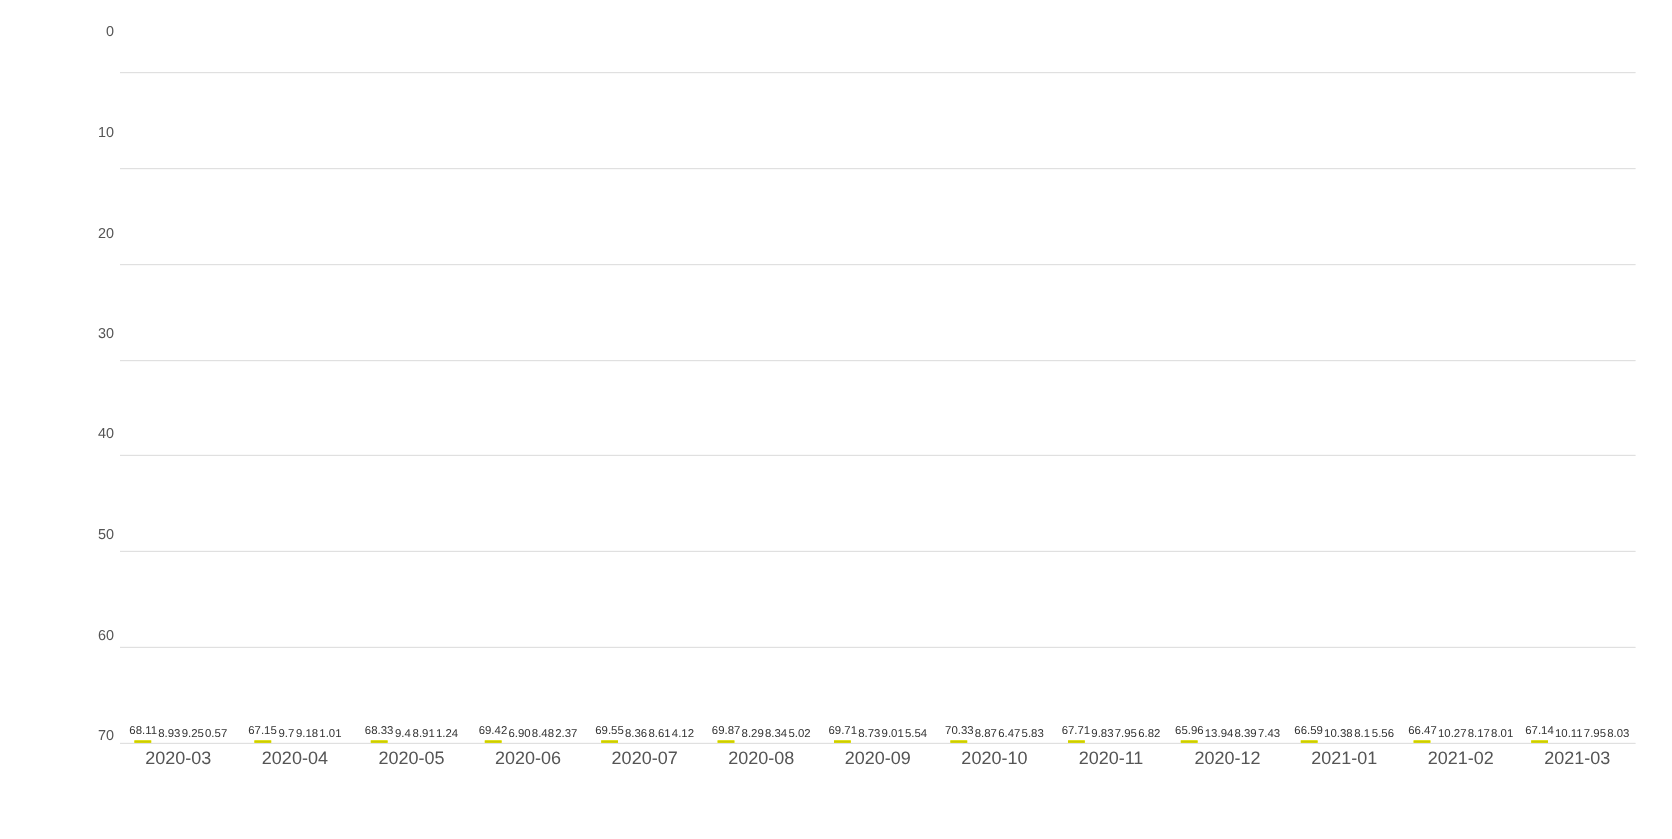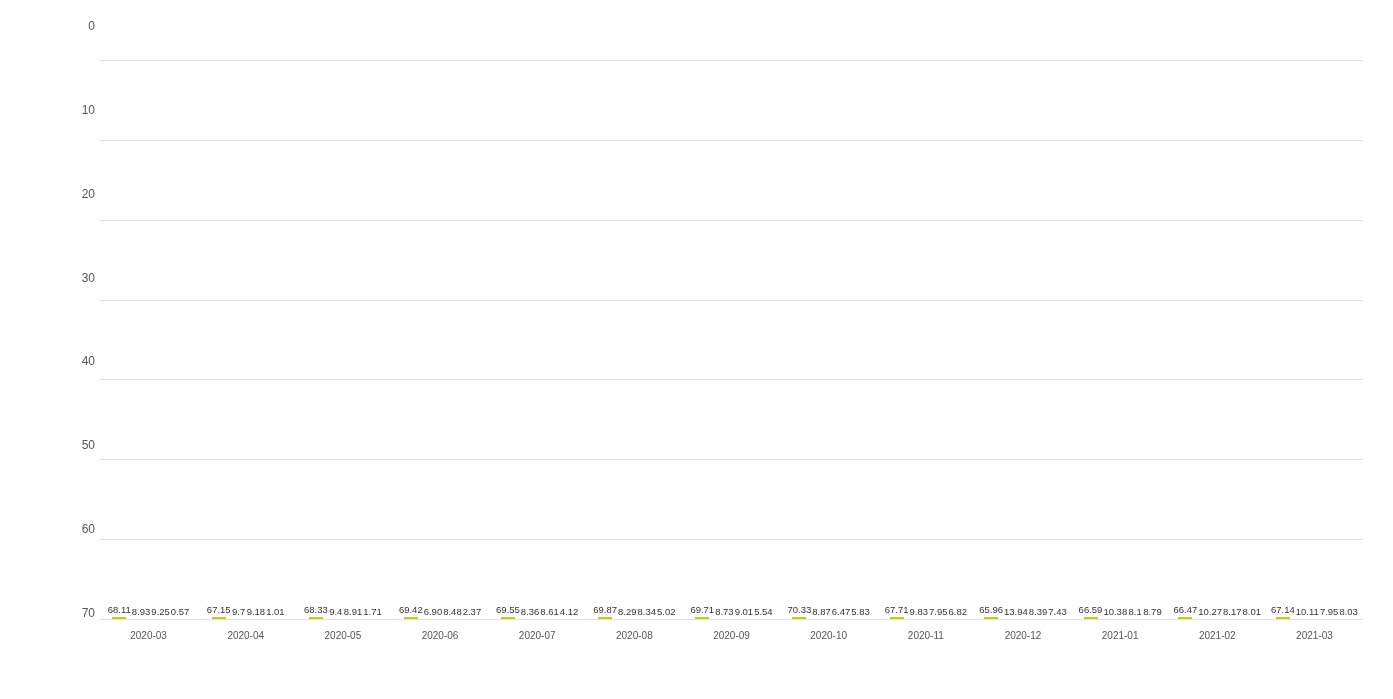--- a/index.html
+++ b/index.html
@@ -89,21 +89,21 @@
     .x-labels {
       position: absolute;
       left: 40px;
       right: 0;
       bottom: -22px;
       display: flex;
     }
     .x-label {
       flex: 1;
       text-align: center;
-      font-size: 10px;
+      font-size: 15px;
       color: #555;
     }
     
     .legend {
       position: absolute;
       bottom: -60px;
       left: 50%;
       transform: translateX(-50%);
       display: flex;
       gap: 24px;
@@ -193,21 +193,21 @@
           </div>
           <div class="bar-wrap">
             <div class="bar-label">9.4</div>
             <div class="bar" style="height: 12.5333%; background: rgb(0, 191, 255);"></div>
           </div>
           <div class="bar-wrap">
             <div class="bar-label">8.91</div>
             <div class="bar" style="height: 11.88%; background: rgb(255, 165, 0);"></div>
           </div>
           <div class="bar-wrap">
-            <div class="bar-label">1.71</div>
+            <div class="bar-label">1.24</div>
             <div class="bar" style="height: 1.65333%; background: rgb(0, 51, 153);"></div>
           </div>
         </div>
         <div class="group">
           <div class="bar-wrap">
             <div class="bar-label">69.42</div>
             <div class="bar" style="height: 92.56%; background: rgb(255, 255, 0); border: 1px solid rgb(204, 204, 0);"></div>
           </div>
           <div class="bar-wrap">
             <div class="bar-label">6.90</div>
@@ -337,21 +337,21 @@
           </div>
           <div class="bar-wrap">
             <div class="bar-label">10.38</div>
             <div class="bar" style="height: 13.84%; background: rgb(0, 191, 255);"></div>
           </div>
           <div class="bar-wrap">
             <div class="bar-label">8.1</div>
             <div class="bar" style="height: 10.8%; background: rgb(255, 165, 0);"></div>
           </div>
           <div class="bar-wrap">
-            <div class="bar-label">8.79</div>
+            <div class="bar-label">5.56</div>
             <div class="bar" style="height: 10.4133%; background: rgb(0, 51, 153);"></div>
           </div>
         </div>
         <div class="group">
           <div class="bar-wrap">
             <div class="bar-label">66.47</div>
             <div class="bar" style="height: 88.6267%; background: rgb(255, 255, 0); border: 1px solid rgb(204, 204, 0);"></div>
           </div>
           <div class="bar-wrap">
             <div class="bar-label">10.27</div>

